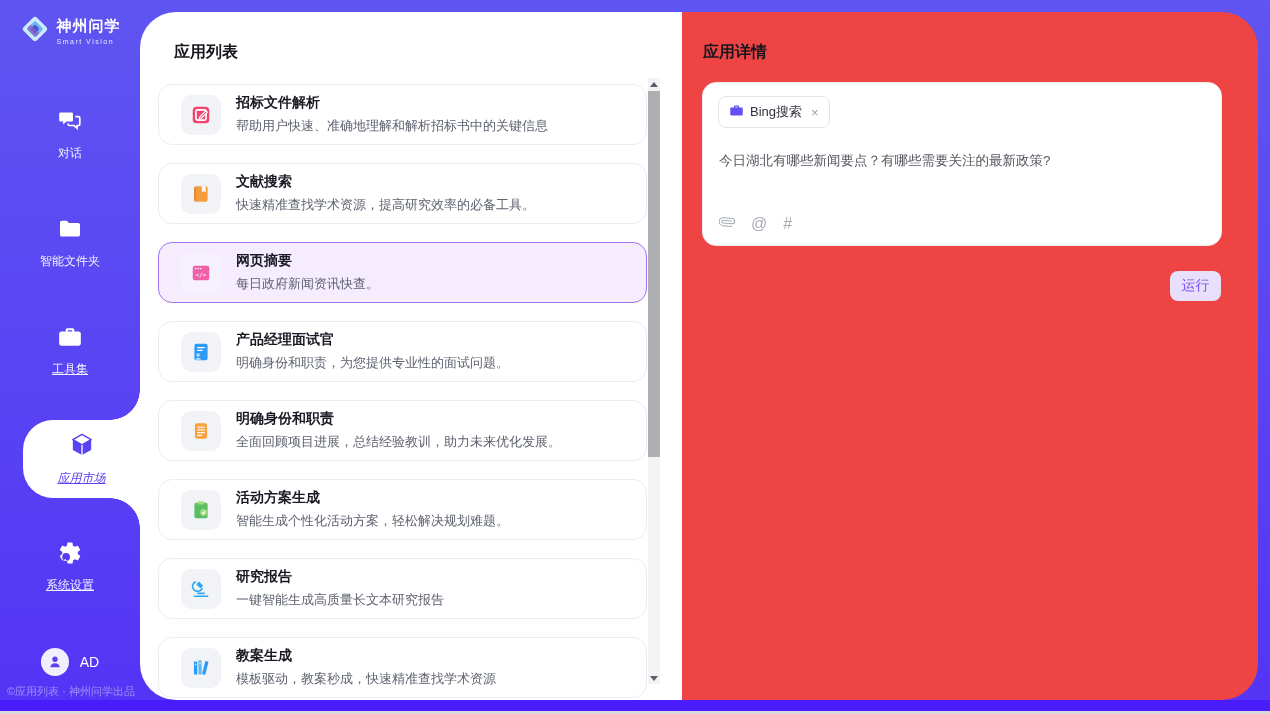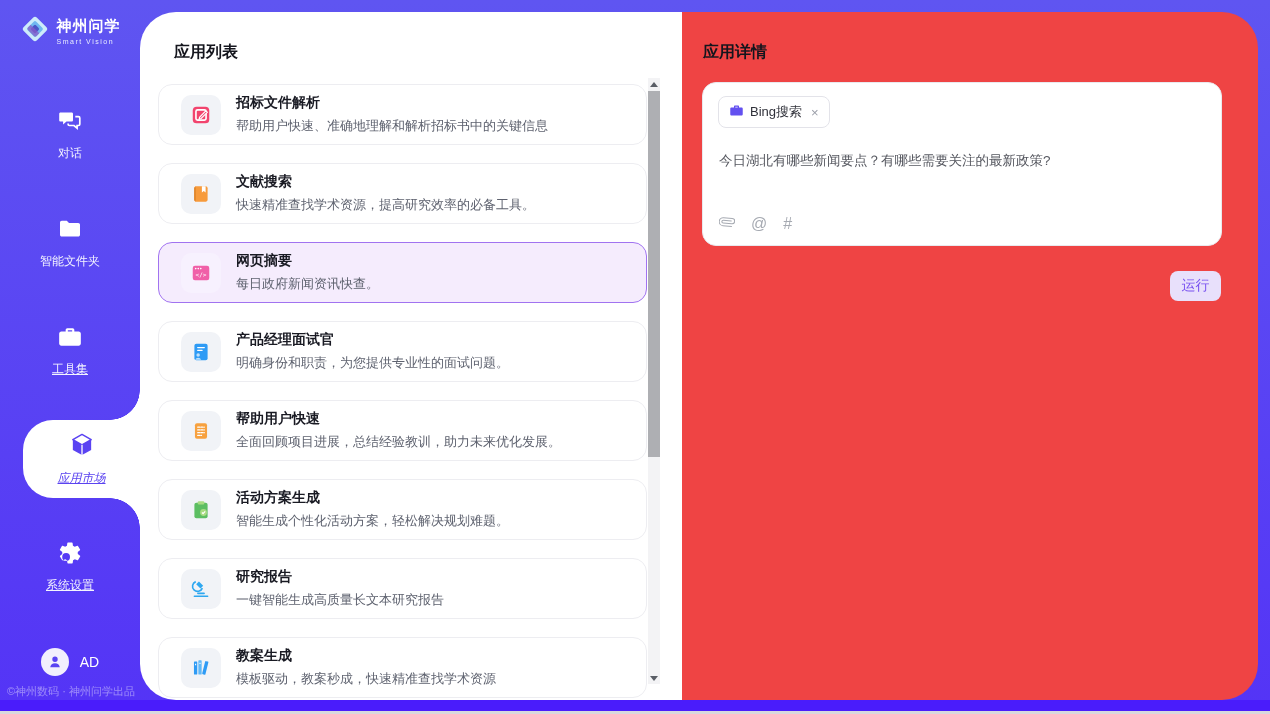--- a/index.html
+++ b/index.html
@@ -120,21 +120,21 @@
       </div>
     </nav>
   <div class="user-row">
     <span class="avatar">
         <svg viewBox="0 0 24 24" width="18" height="18">
           <path d="M12 12a3.6 3.6 0 100-7.2 3.6 3.6 0 000 7.2zm-6.4 7a6.5 6.5 0 0112.8 0z" fill="#5A43F2"></path>
         </svg>
       </span>
     <span class="user-name">AD</span>
   </div>
-  <div class="side-footer">©神州数码 · 神州问学出品</div>
+  <div class="side-footer">©应用列表 · 神州问学出品</div>
 </aside>
 
 <main class="content">
   <section class="panel-list">
     <h2 class="panel-h">应用列表</h2>
     <div class="app-list">
         <div class="app-card">
           <span class="icon-tile">
             <svg viewBox="0 0 20 20" width="22" height="22">
               <rect x="2.5" y="2.5" width="15" height="15" rx="3.5" fill="#F2446E"></rect>
@@ -190,21 +190,21 @@
           </div>
         </div>
         <div class="app-card">
           <span class="icon-tile">
             <svg viewBox="0 0 20 20" width="22" height="22">
               <rect x="4.5" y="3" width="11" height="14" rx="1.8" fill="#F7A13F"></rect>
               <path d="M7 6.5h6M7 9h6M7 11.5h6M7 14h3.5" stroke="#fff" stroke-width="1.1" stroke-dasharray="1.7 1.1" stroke-linecap="round"></path>
             </svg>
           </span>
           <div class="app-texts">
-            <div class="app-title">帮助用户快速</div>
+            <div class="app-title">明确身份和职责</div>
             <div class="app-desc">全面回顾项目进展，总结经验教训，助力未来优化发展。</div>
           </div>
         </div>
         <div class="app-card">
           <span class="icon-tile">
             <svg viewBox="0 0 20 20" width="22" height="22">
               <rect x="4" y="3.5" width="12" height="14" rx="1.8" fill="#5CBE62"></rect>
               <rect x="7" y="2" width="6" height="3" rx="1" fill="#A8DC82"></rect>
               <circle cx="12.3" cy="12.3" r="3.1" fill="#A8DC82"></circle>
               <path d="M10.9 12.3l1 1 1.9-2" stroke="#fff" stroke-width="1.1" fill="none"></path>

